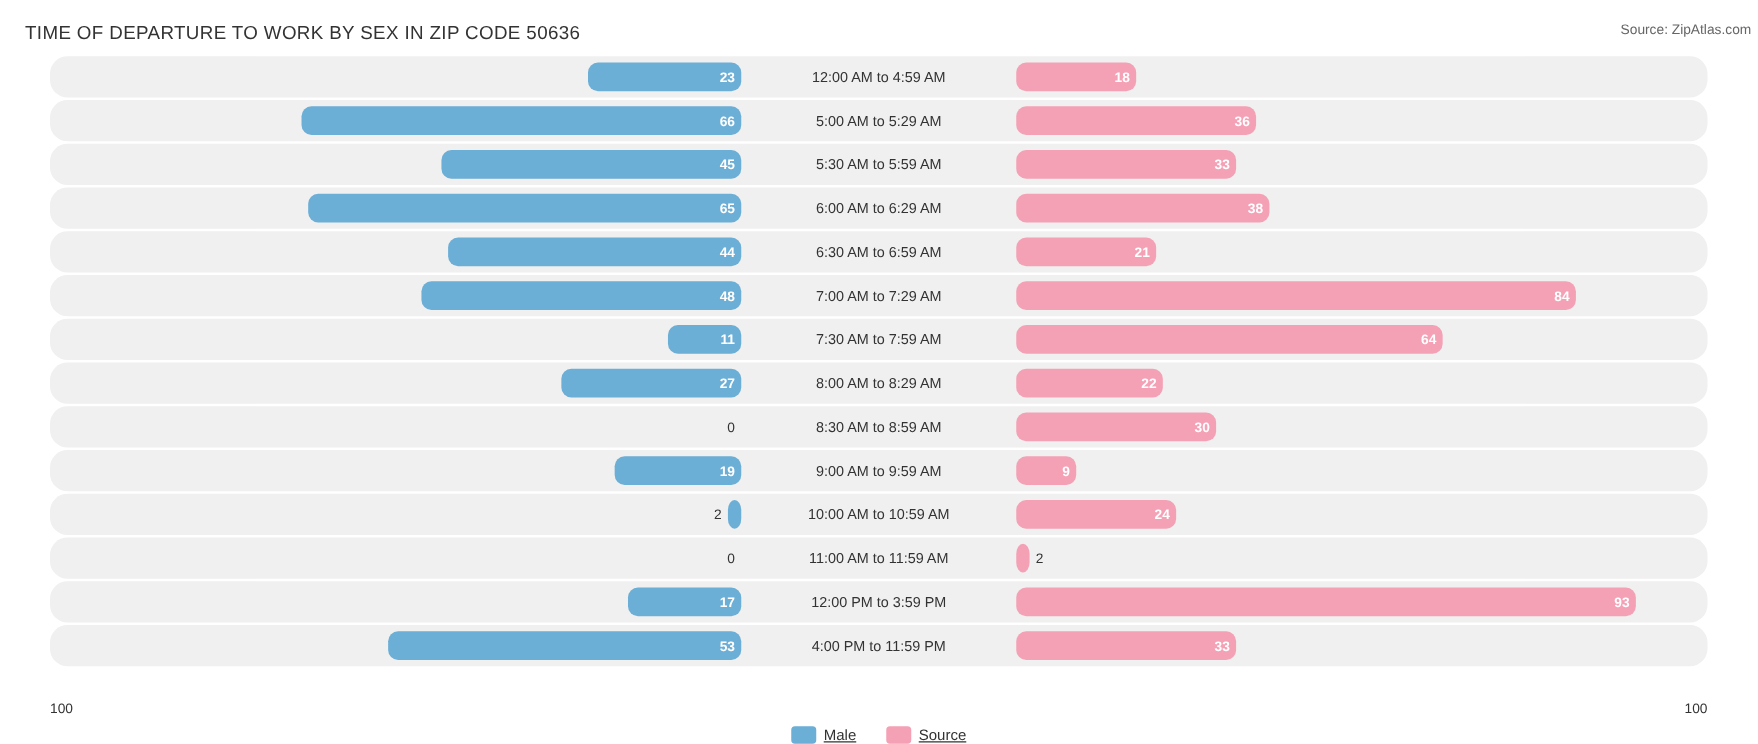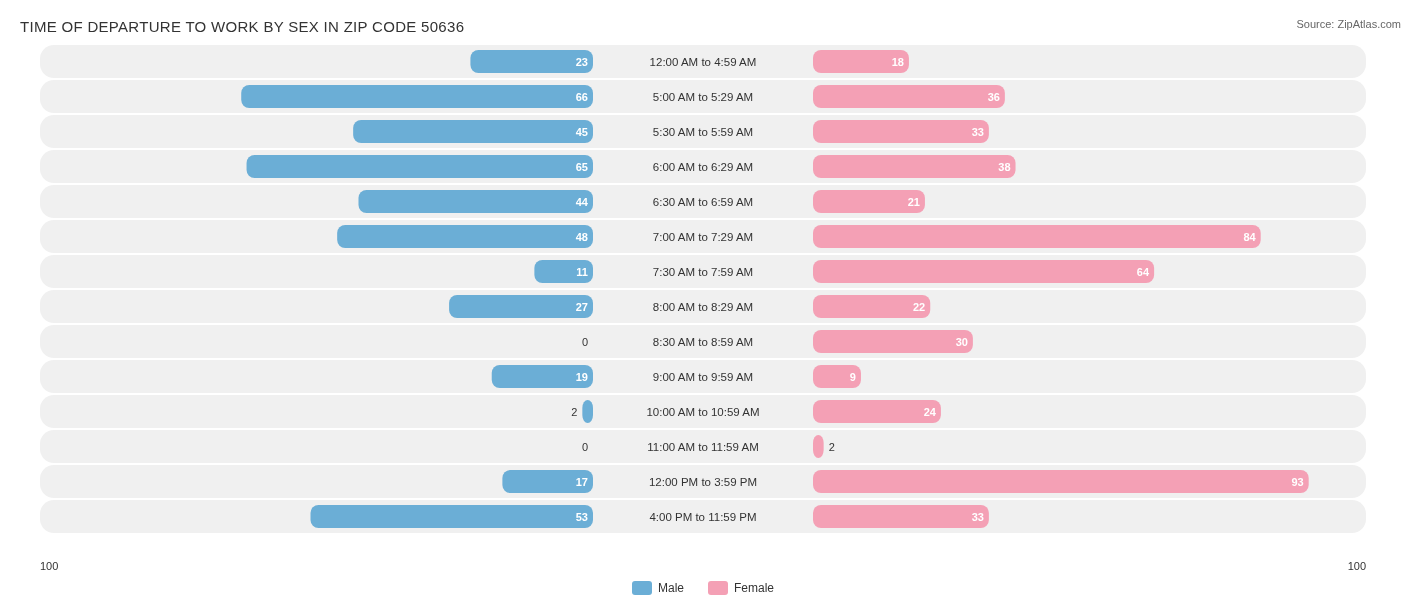--- a/index.html
+++ b/index.html
@@ -37,20 +37,21 @@
       align-items: center;
       gap: 24px;
       margin-top: 6px;
     }
     .legend-item {
       display: flex;
       align-items: flex-start;
       gap: 6px;
       font-size: 12px;
       color: #333;
+      text-decoration: underline;
     }
     .legend-color {
       width: 20px;
       height: 14px;
       border-radius: 3px;
     }
     
     svg.chart-svg {
       width: 100%;
       display: block;
@@ -150,16 +151,16 @@
       <text x="1346" y="529" text-anchor="end" font-size="11" fill="#333" font-family="Arial,sans-serif">100</text>
     </svg>
 
   <div class="legend">
     <div class="legend-item">
       <div class="legend-color" style="background:#6baed6;"></div>
       <span>Male</span>
     </div>
     <div class="legend-item">
       <div class="legend-color" style="background:#f4a0b5;"></div>
-      <span>Female</span>
+      <span>Source</span>
     </div>
   </div>
 </div>
 
 </body></html>

